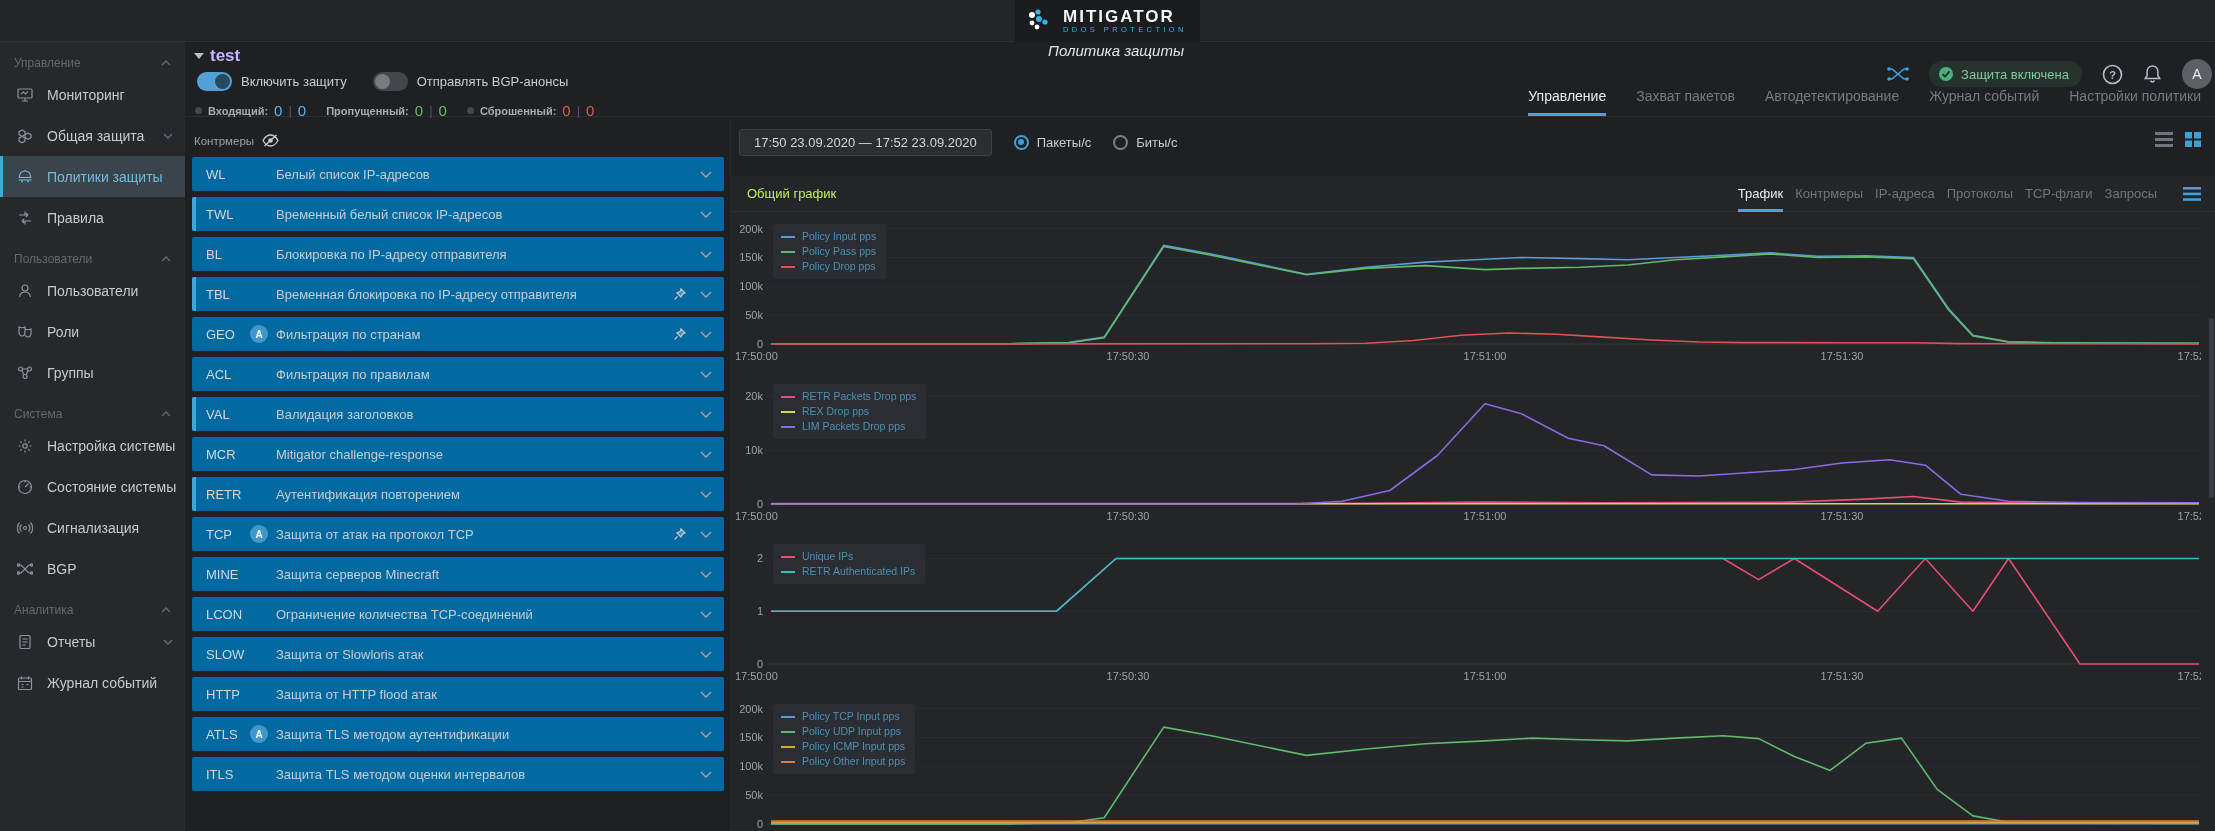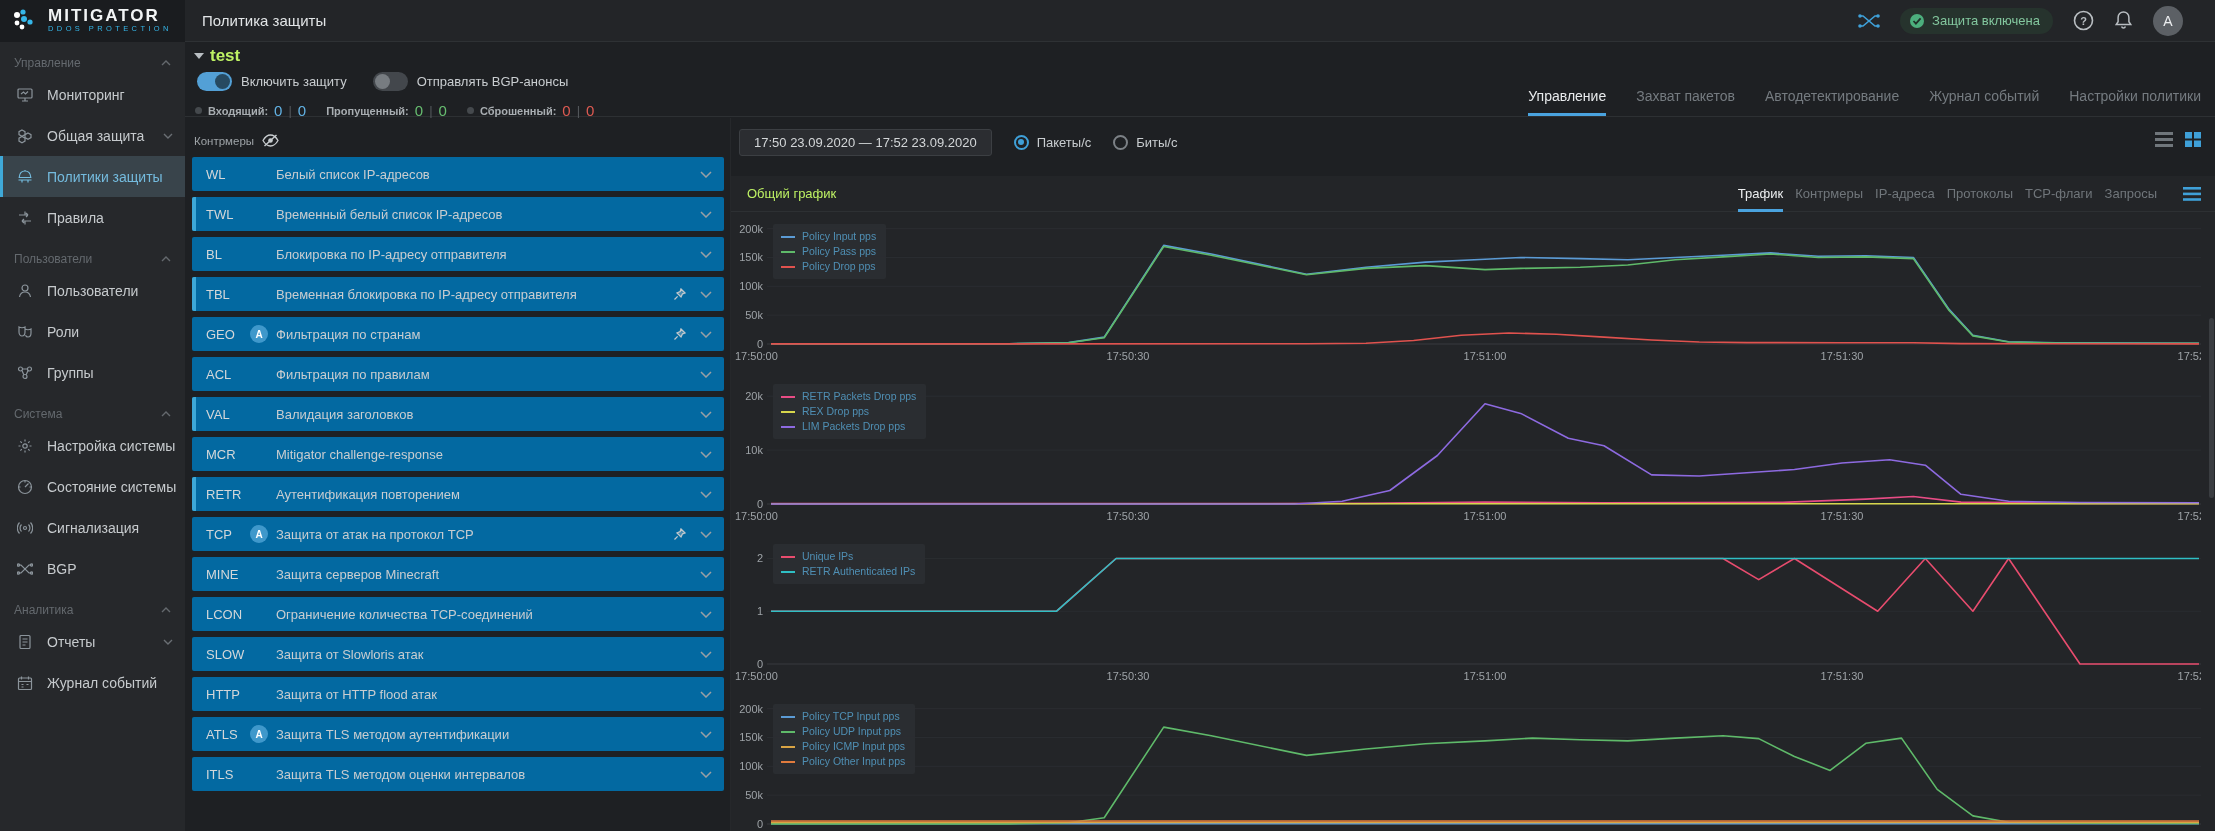--- a/index.html
+++ b/index.html
@@ -2,47 +2,47 @@
 <html><head>
 <meta charset="utf-8">
 <style>
   * { margin:0; padding:0; box-sizing:border-box; }
   html,body { width:2215px; height:831px; overflow:hidden; background:#1e2023;
     font-family:"Liberation Sans", sans-serif; color:#d0d3d6; }
   svg { display:block; }
 
   
   .topbar { position:absolute; top:0; left:0; right:0; height:42px; background:#232528;
-    border-bottom:1px solid #2e3134; display:flex; align-items:center; z-index:5; }
+    border-bottom:1px solid #2e3134; display:flex; align-items:center; z-index:5;flex-direction:column; }
   .logo-area { width:185px; height:42px; background:#1a1c1f; display:flex; align-items:center; gap:9px; padding-left:13px; flex:0 0 auto; }
   .logo-text .l1 { font-size:17px; font-weight:bold; color:#f2f4f5; letter-spacing:2px; line-height:16px; }
   .logo-text .l2 { font-size:7.5px; color:#35b6e8; letter-spacing:3.4px; line-height:9px; }
-  .page-title { margin-left:17px; font-size:15px; color:#e2e5e7; }
-  .topbar-right { margin-left:auto; display:flex; align-items:center; gap:20px; padding-right:32px; }
+  .page-title { margin-left:17px; font-size:15px; color:#e2e5e7;font-style:italic; }
+  .topbar-right { margin-left:auto; display:flex; align-items:center; gap:20px; padding-right:3px; }
   .status-pill { display:flex; align-items:center; gap:7px; background:#26332d; border-radius:13px;
     padding:5px 13px 5px 9px; font-size:13px; color:#83c79e; }
   .avatar { width:30px; height:30px; border-radius:50%; background:#5c6065; color:#eceef0;
     display:flex; align-items:center; justify-content:center; font-size:14px; }
 
   
   .sidebar { position:absolute; top:42px; left:0; bottom:0; width:185px; background:#26282b; overflow:hidden; }
   .nav-section { padding:14px 14px 4px 14px; font-size:12px; color:#64696e; display:flex; align-items:center; }
   .nav-section .chev { margin-left:auto; }
   .nav-item { height:41px; display:flex; align-items:center; gap:12px; padding-left:14px; font-size:14px;
     color:#c6cacd; cursor:pointer; border-left:3px solid transparent; }
   .nav-item .nicon { width:18px; display:flex; color:#8b949b; }
   .nav-item .chev { margin-left:auto; margin-right:12px; color:#6a6f74; }
   .nav-item.active { background:#39444b; border-left:3px solid #3fa9d8; color:#74bbde; }
   .nav-item.active .nicon { color:#74bbde; }
 
   
   .main { position:absolute; top:42px; left:185px; right:0; bottom:0; }
   .policy-head { height:75px; border-bottom:1px solid #2d3033; position:relative; }
   .policy-title { position:absolute; left:9px; top:4px; display:flex; align-items:center; gap:6px;
-    font-size:17px; font-weight:bold; color:#bef264; }
+    font-size:17px; font-weight:bold; color:#c4b5fd; }
   .caret-down { width:0; height:0; border-left:5px solid transparent; border-right:5px solid transparent; border-top:6px solid #b9bec2; }
   .toggles { position:absolute; left:12px; top:30px; display:flex; align-items:flex-end; gap:26px; }
   .toggle-wrap { display:flex; align-items:center; gap:9px; font-size:13px; color:#c9cdd0; }
   .switch { width:35px; height:19px; border-radius:10px; position:relative; }
   .switch.on { background:#53a0d6; } .switch.off { background:#43474c; }
   .switch .knob { position:absolute; top:2px; width:15px; height:15px; border-radius:50%; }
   .switch.on .knob { right:2px; background:#274a61; }
   .switch.off .knob { left:2px; background:#777c81; }
   .counters { position:absolute; left:10px; top:60px; display:flex; align-items:center; gap:20px; }
   .counter { display:flex; align-items:center; gap:6px; }

